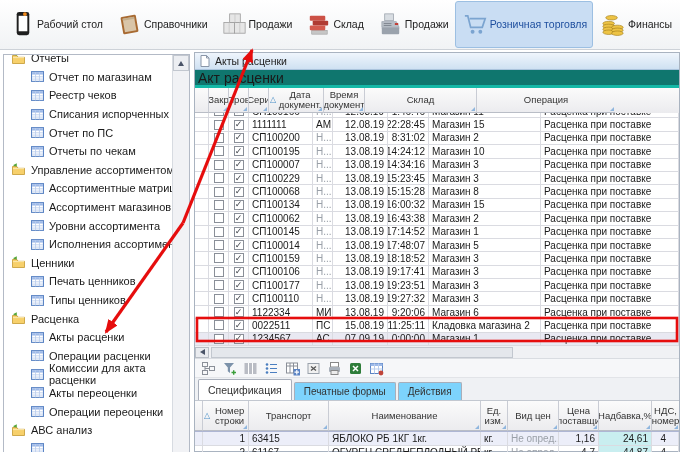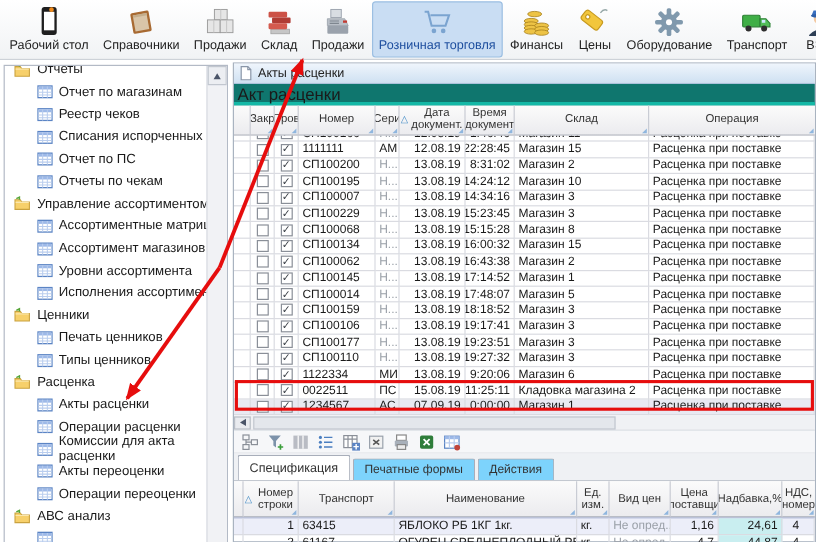--- a/index.html
+++ b/index.html
@@ -2,21 +2,21 @@
 <html><head>
 <meta charset="utf-8">
 <style>
   html,body{margin:0;padding:0}
   body{width:680px;height:452px;position:relative;overflow:hidden;background:#fff;
        font-family:"Liberation Sans",sans-serif;color:#1a1a1a;-webkit-font-smoothing:antialiased}
   
   .toolbar{position:absolute;left:0;top:0;width:680px;height:50px;box-sizing:border-box;
            background:linear-gradient(#ffffff,#f1f3f5);border-bottom:1px solid #cdd2d8;
            display:flex;align-items:stretch;padding:1px 0 1px 2px;white-space:nowrap;overflow:hidden}
-  .tb-item{display:flex;flex-direction:column;align-items:center;justify-content:space-between;
+  .tb-item{display:flex;flex-direction:row;align-items:center;justify-content:space-between;
            padding:2px 5px 3px;border:1px solid transparent;border-radius:3px;flex:0 0 auto}
   .tb-item .tb-ico{height:29px;display:flex;align-items:center}
   .tb-item .lbl{font-size:10.5px;line-height:11px;color:#222}
   .tb-item.selected{background:#c9ddf3;border-color:#9cbfe2}
   .tb-item.selected .lbl{color:#1d4e9e}
   .tb-ico svg{width:29px;height:29px}
   
   .sidebar{position:absolute;left:3px;top:54px;width:187px;height:400px;box-sizing:border-box;
            background:#fff;border:1px solid #b3bac6;overflow:hidden}
   .side-list{margin-top:-6px}
@@ -519,21 +519,20 @@
         </svg>
       </span>
     <span>Акты расценки</span>
   </div>
   <div class="caption">Акт расценки</div>
 
   <div class="thead">
     <div class="th dc0 no-wedge"></div>
     <div class="th dc1">Закр</div>
     <div class="th dc2">Пров</div>
-    <div class="th dc3">Номер</div>
     <div class="th dc4">Сери</div>
     <div class="th dc5">
         <span class="sort">△</span>
         <span>Дата документ.</span>
       </div>
     <div class="th dc6">Время документ</div>
     <div class="th dc7">Склад</div>
     <div class="th dc8">Операция</div>
   </div>
 

